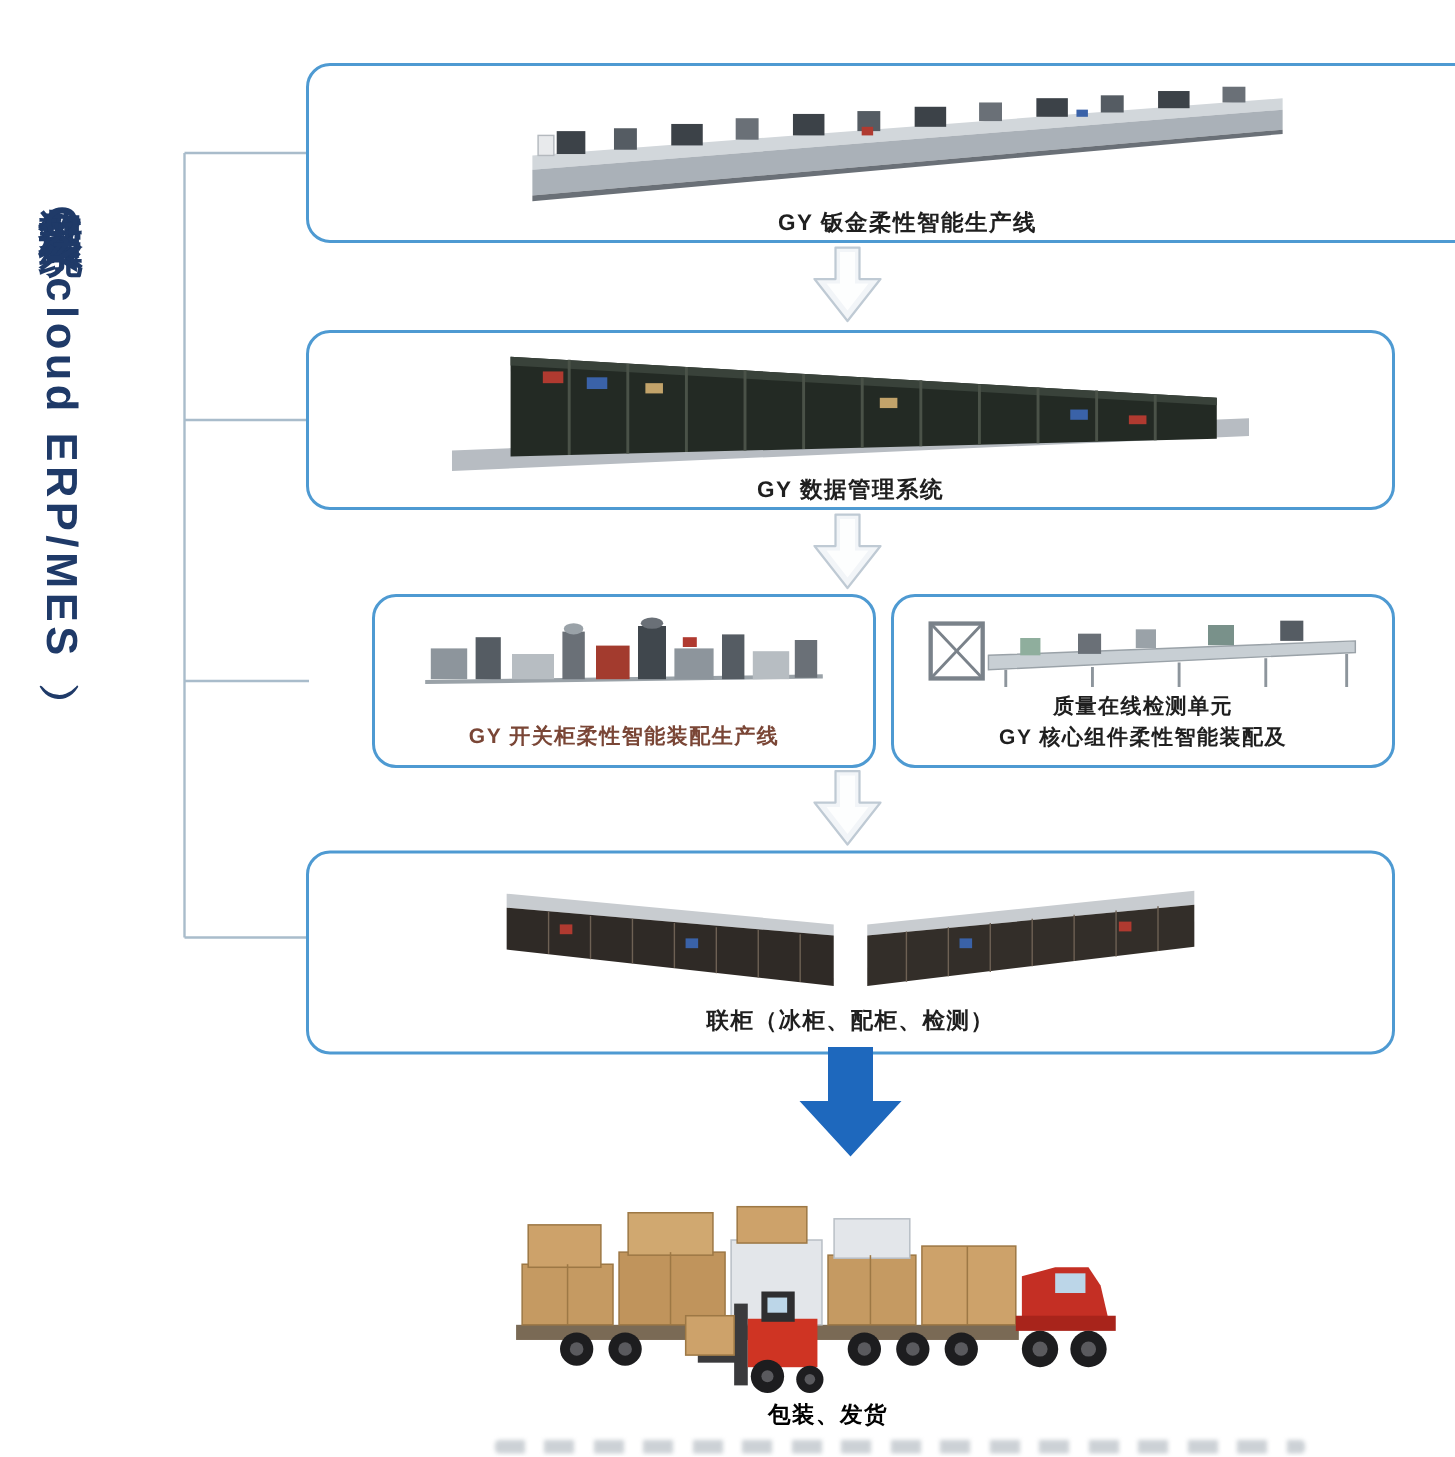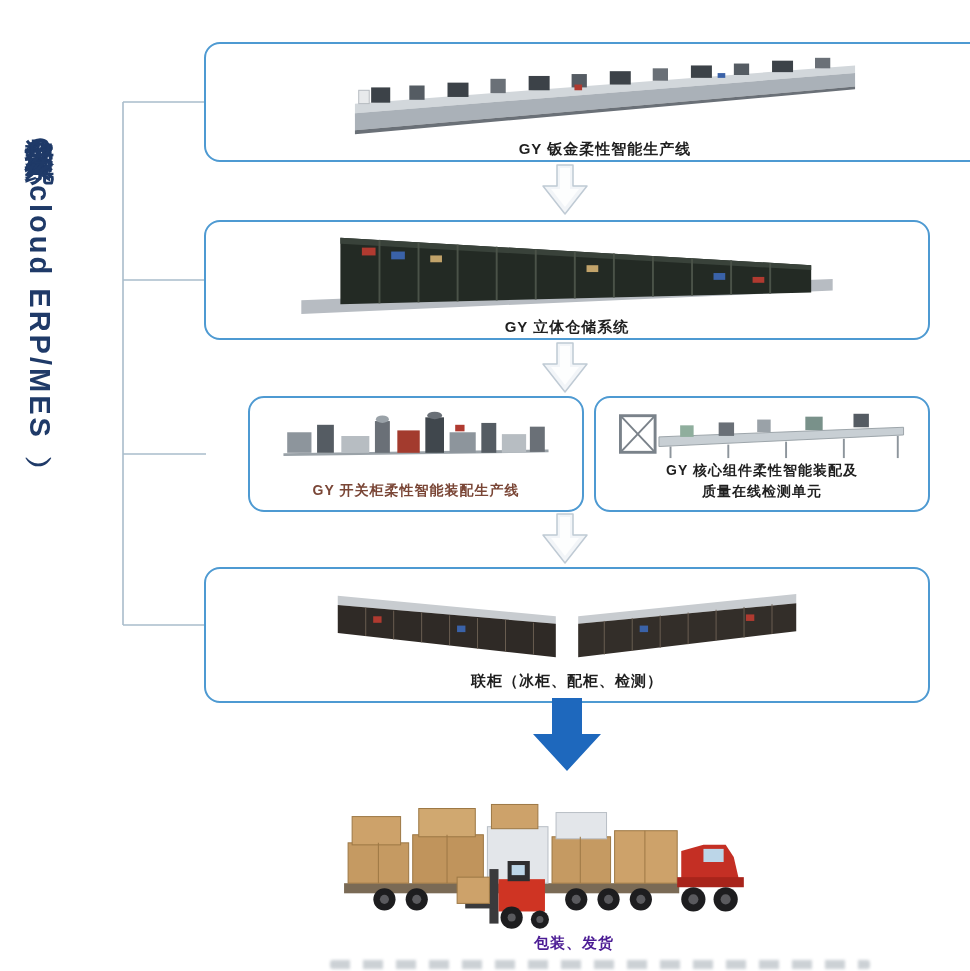--- a/index.html
+++ b/index.html
@@ -37,22 +37,22 @@
 
   .arrow3d{ position:absolute; width:64px; height:54px; }
   .arrow1{ left:533px; top:164px; }
   .arrow2{ left:533px; top:342px; }
   .arrow3{ left:533px; top:513px; }
   .arrow-blue{ position:absolute; left:532px; top:698px; width:70px; height:74px; }
 
   .truck-wrap{ position:absolute; left:338px; top:786px; width:424px; height:150px; }
 
   .ship-label{
-    position:absolute; left:474px; top:934px; width:200px; text-align:center;
-    font-size:15px; font-weight:bold; color:#4c1d95; letter-spacing:1px; white-space:nowrap;
+    position:absolute; left:452px; top:934px; width:200px; text-align:center;
+    font-size:15px; font-weight:bold; color:#000000; letter-spacing:1px; white-space:nowrap;
   }
 
   .scan-strip{
     position:absolute; left:330px; top:960px; width:540px; height:9px;
     background:repeating-linear-gradient(90deg,#9aa4ad 0 20px, transparent 20px 33px);
     filter:blur(1.4px); opacity:.5; border-radius:3px;
   }
 </style>
 </head>
 <body>
@@ -118,21 +118,21 @@
         <line x1="448" y1="29" x2="448" y2="64"></line>
         <line x1="488" y1="32" x2="488" y2="63"></line>
       </g>
       <rect x="70" y="16" width="14" height="8" fill="#b03a30"></rect>
       <rect x="100" y="20" width="14" height="8" fill="#3a62a8"></rect>
       <rect x="140" y="24" width="12" height="7" fill="#c2a36a"></rect>
       <rect x="300" y="34" width="12" height="7" fill="#c2a36a"></rect>
       <rect x="430" y="42" width="12" height="7" fill="#3a62a8"></rect>
       <rect x="470" y="46" width="12" height="6" fill="#b03a30"></rect>
     </svg>
-    <div class="box-label">GY 立体仓储系统</div>
+    <div class="box-label">GY 数据管理系统</div>
   </div>
 
   <svg class="arrow3d arrow2" viewBox="0 0 64 54">
     <polygon points="24,1 40,1 40,22 54,22 32,50 10,22 24,22" fill="#f2f5f8" stroke="#bfcad4" stroke-width="1.5" stroke-linejoin="round"></polygon>
     <polygon points="27,4 37,4 37,25 46,25 32,43 18,25 27,25" fill="#ffffff" opacity="0.85"></polygon>
   </svg>
 
   <div class="flow-box box3a">
     <svg class="box-img" width="300" height="56" viewBox="0 0 300 60">
       <line x1="8" y1="50" x2="292" y2="46" stroke="#9aa2a8" stroke-width="3"></line>
@@ -168,22 +168,22 @@
         <line x1="240" y1="32" x2="240" y2="52"></line>
         <line x1="296" y1="29" x2="296" y2="52"></line>
       </g>
       <rect x="70" y="18" width="14" height="12" fill="#8fae9d"></rect>
       <rect x="110" y="15" width="16" height="14" fill="#6a7077"></rect>
       <rect x="150" y="12" width="14" height="13" fill="#9aa2a8"></rect>
       <rect x="200" y="9" width="18" height="14" fill="#79918a"></rect>
       <rect x="250" y="6" width="16" height="14" fill="#555c63"></rect>
     </svg>
     <div class="box-label box-label-sm">
+      <div>质量在线检测单元</div>
       <div>GY 核心组件柔性智能装配及</div>
-      <div>质量在线检测单元</div>
     </div>
   </div>
 
   <svg class="arrow3d arrow3" viewBox="0 0 64 54">
     <polygon points="24,1 40,1 40,22 54,22 32,50 10,22 24,22" fill="#f2f5f8" stroke="#bfcad4" stroke-width="1.5" stroke-linejoin="round"></polygon>
     <polygon points="27,4 37,4 37,25 46,25 32,43 18,25 27,25" fill="#ffffff" opacity="0.85"></polygon>
   </svg>
 
   <div class="flow-box box4">
     <svg class="box-img" width="520" height="82" viewBox="0 0 520 88">

